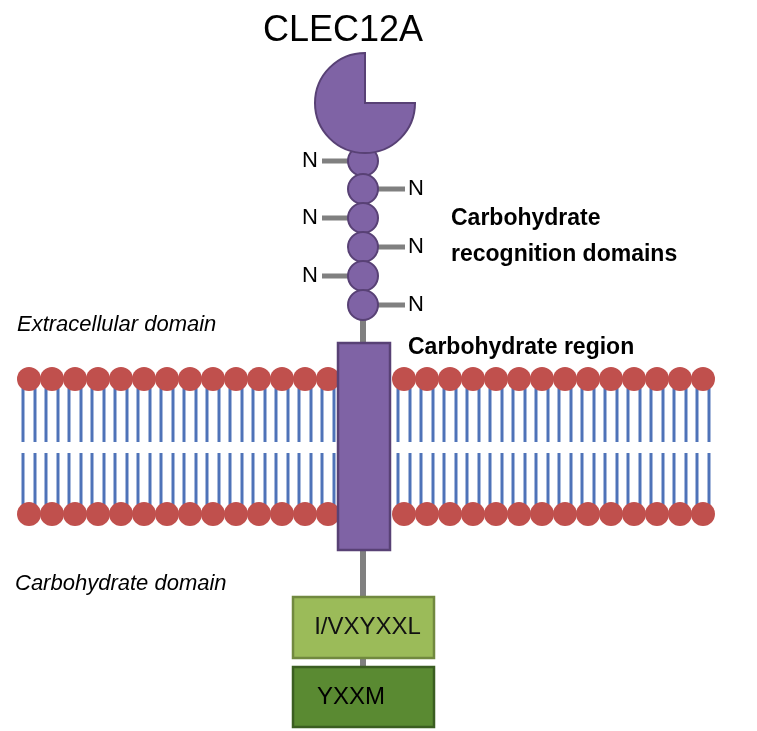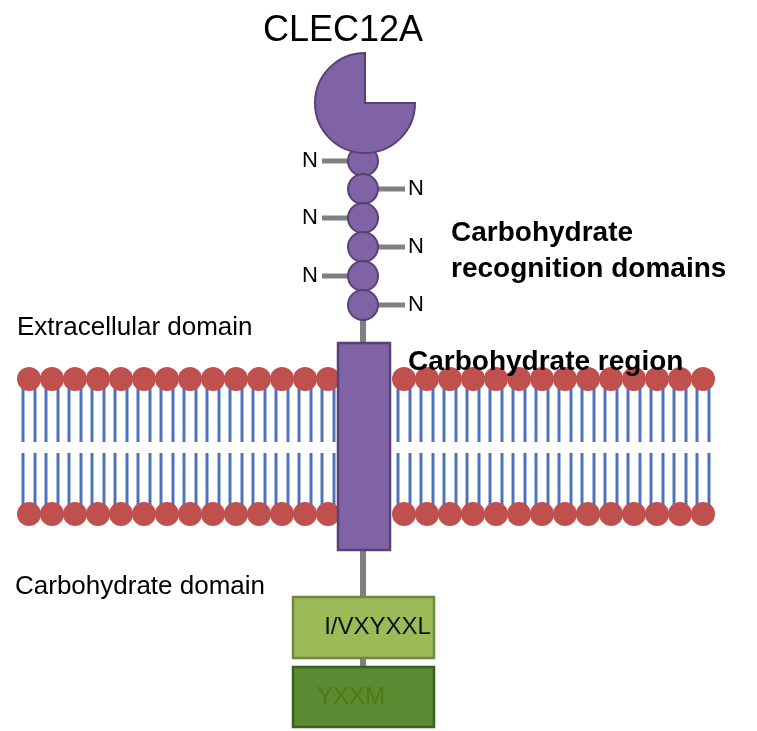--- a/index.html
+++ b/index.html
@@ -1,21 +1,21 @@
 <!DOCTYPE html>
 <html><head>
 <meta charset="utf-8">
 <style>
   html, body { margin:0; padding:0; background:#ffffff; }
   body { width:757px; height:731px; position:relative; overflow:hidden; font-family:"Liberation Sans", sans-serif; }
   svg { position:absolute; left:0; top:0; }
   .lbl { position:absolute; white-space:nowrap; color:#000; }
   .title { left:263px; top:8px; font-size:36px; font-weight:normal; }
-  .bold { font-weight:bold; font-size:28px;margin-top:12px; }
-  .reg { font-size:26px; }
+  .bold { font-weight:bold; font-size:23px; }
+  .reg { font-size:22px;font-style:italic; }
   .n { position:absolute; font-size:22px; color:#000; }
   .box-text { position:absolute; font-size:24px; color:#111; text-align:center; }
 </style>
 </head>
 <body>
 
 <svg id="diagram" width="757" height="731">
   <g id="membrane">
       <line x1="23" x2="23" y1="382" y2="442" stroke="#4f73b8" stroke-width="3"></line>
       <line x1="23" x2="23" y1="453" y2="510" stroke="#4f73b8" stroke-width="3"></line>
@@ -220,14 +220,14 @@
 
 <div id="nlabels">
     <div class="n" style="left: 302px; top: 147px;">N</div>
     <div class="n" style="left: 408px; top: 175px;">N</div>
     <div class="n" style="left: 302px; top: 204px;">N</div>
     <div class="n" style="left: 408px; top: 233px;">N</div>
     <div class="n" style="left: 302px; top: 262px;">N</div>
     <div class="n" style="left: 408px; top: 291px;">N</div>
   </div>
 
-<div class="box-text" style="left:302px;top:612px;width:151px;">I/VXYXXL</div>
-<div class="box-text" style="left:293px;top:682px;width:116px;color:#4d7c0f;">YXXM</div>
+<div class="box-text" style="left:292px;top:612px;width:151px;">I/VXYXXL</div>
+<div class="box-text" style="left:293px;top:682px;width:116px;color:#000000;">YXXM</div>
 
 </body></html>

